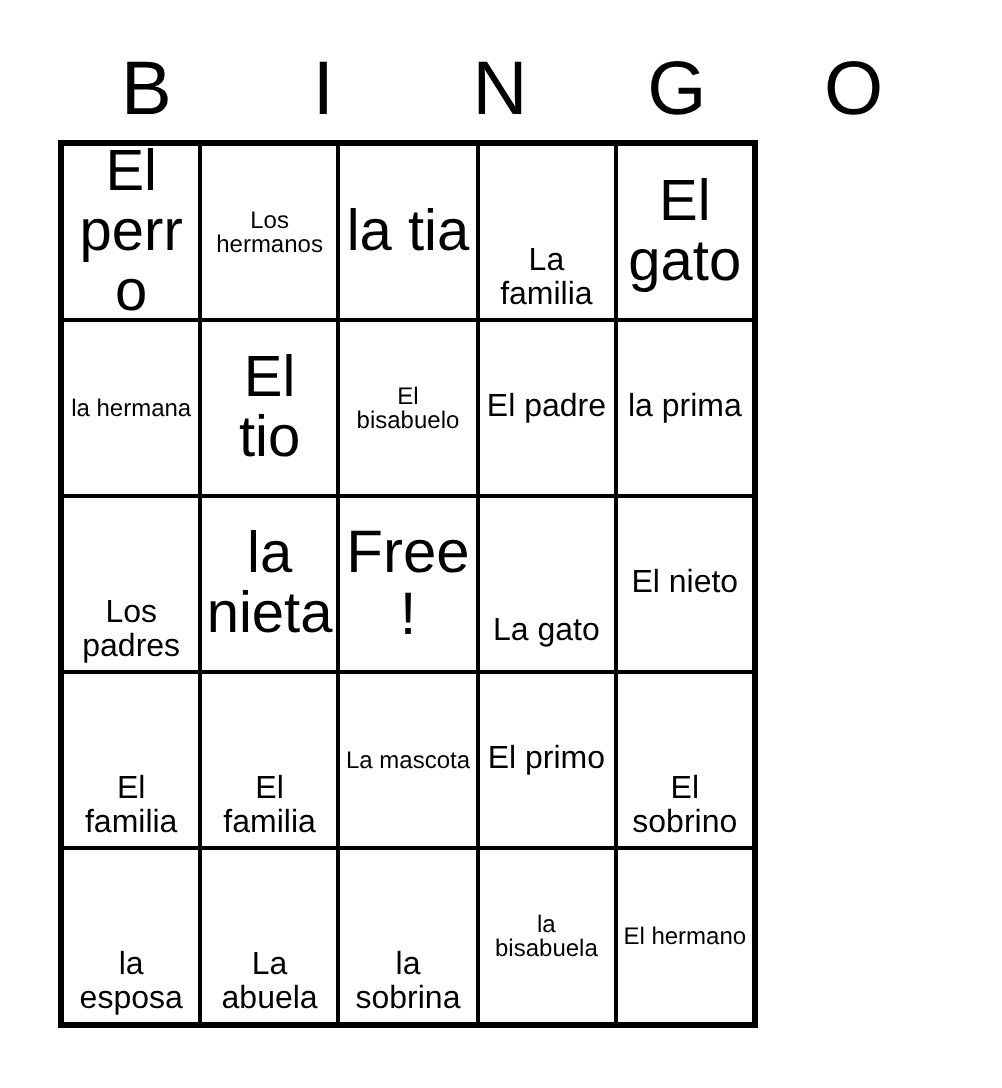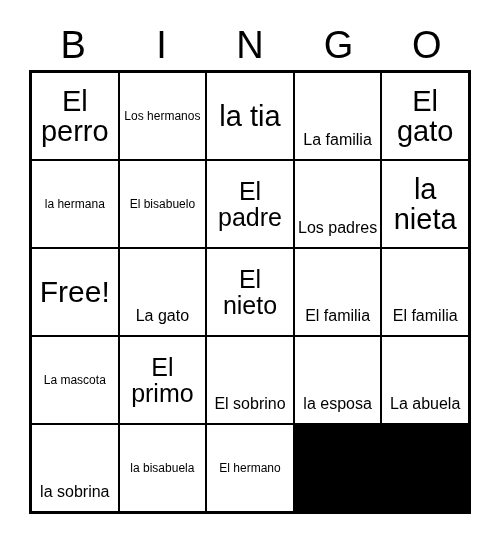--- a/index.html
+++ b/index.html
@@ -42,21 +42,21 @@
     line-height: 1;
     letter-spacing: 0px;
     color: #000000;
   }
 
   
   #grid {
     position: absolute;
     left: 29px;
     top: 70px;
-    width: 442px;
+    width: 350px;
     height: 444px;
     box-sizing: border-box;
     border: 3px solid #000000;
     display: grid;
     grid-template-columns: repeat(5, 1fr);
     grid-template-rows: repeat(5, 1fr);
     background: #000000;
     gap: 2px;
   }
 
@@ -76,21 +76,21 @@
     width: 100%;
     line-height: 1.04;
     font-weight: 400;
     color: #000000;
     word-wrap: break-word;
   }
 
   
   .size-xl  { font-size: 30px; }
   .size-lg  { font-size: 29px; }
-  .size-md  { font-size: 25px; }
+  .size-md  { font-size: 16px; }
   .size-sm  { font-size: 16px; margin-top: 48px; }
   .size-xs  { font-size: 12px; }
 </style>
 </head>
 <body>
 
 <div id="card">
 
   <div id="header-row">
     <div class="header-letter">B</div>
@@ -115,24 +115,30 @@
         <span class="cell-text size-sm">La familia</span>
       </div>
     <div class="cell">
         <span class="cell-text size-lg">El gato</span>
       </div>
 
     <div class="cell">
         <span class="cell-text size-xs">la hermana</span>
       </div>
     <div class="cell">
+        <span class="cell-text size-lg">El tio</span>
+      </div>
+    <div class="cell">
         <span class="cell-text size-xs">El bisabuelo</span>
       </div>
     <div class="cell">
         <span class="cell-text size-md">El padre</span>
+      </div>
+    <div class="cell">
+        <span class="cell-text size-md">la prima</span>
       </div>
 
     <div class="cell">
         <span class="cell-text size-sm">Los padres</span>
       </div>
     <div class="cell">
         <span class="cell-text size-lg">la nieta</span>
       </div>
     <div class="cell">
         <span class="cell-text size-xl">Free!</span>

